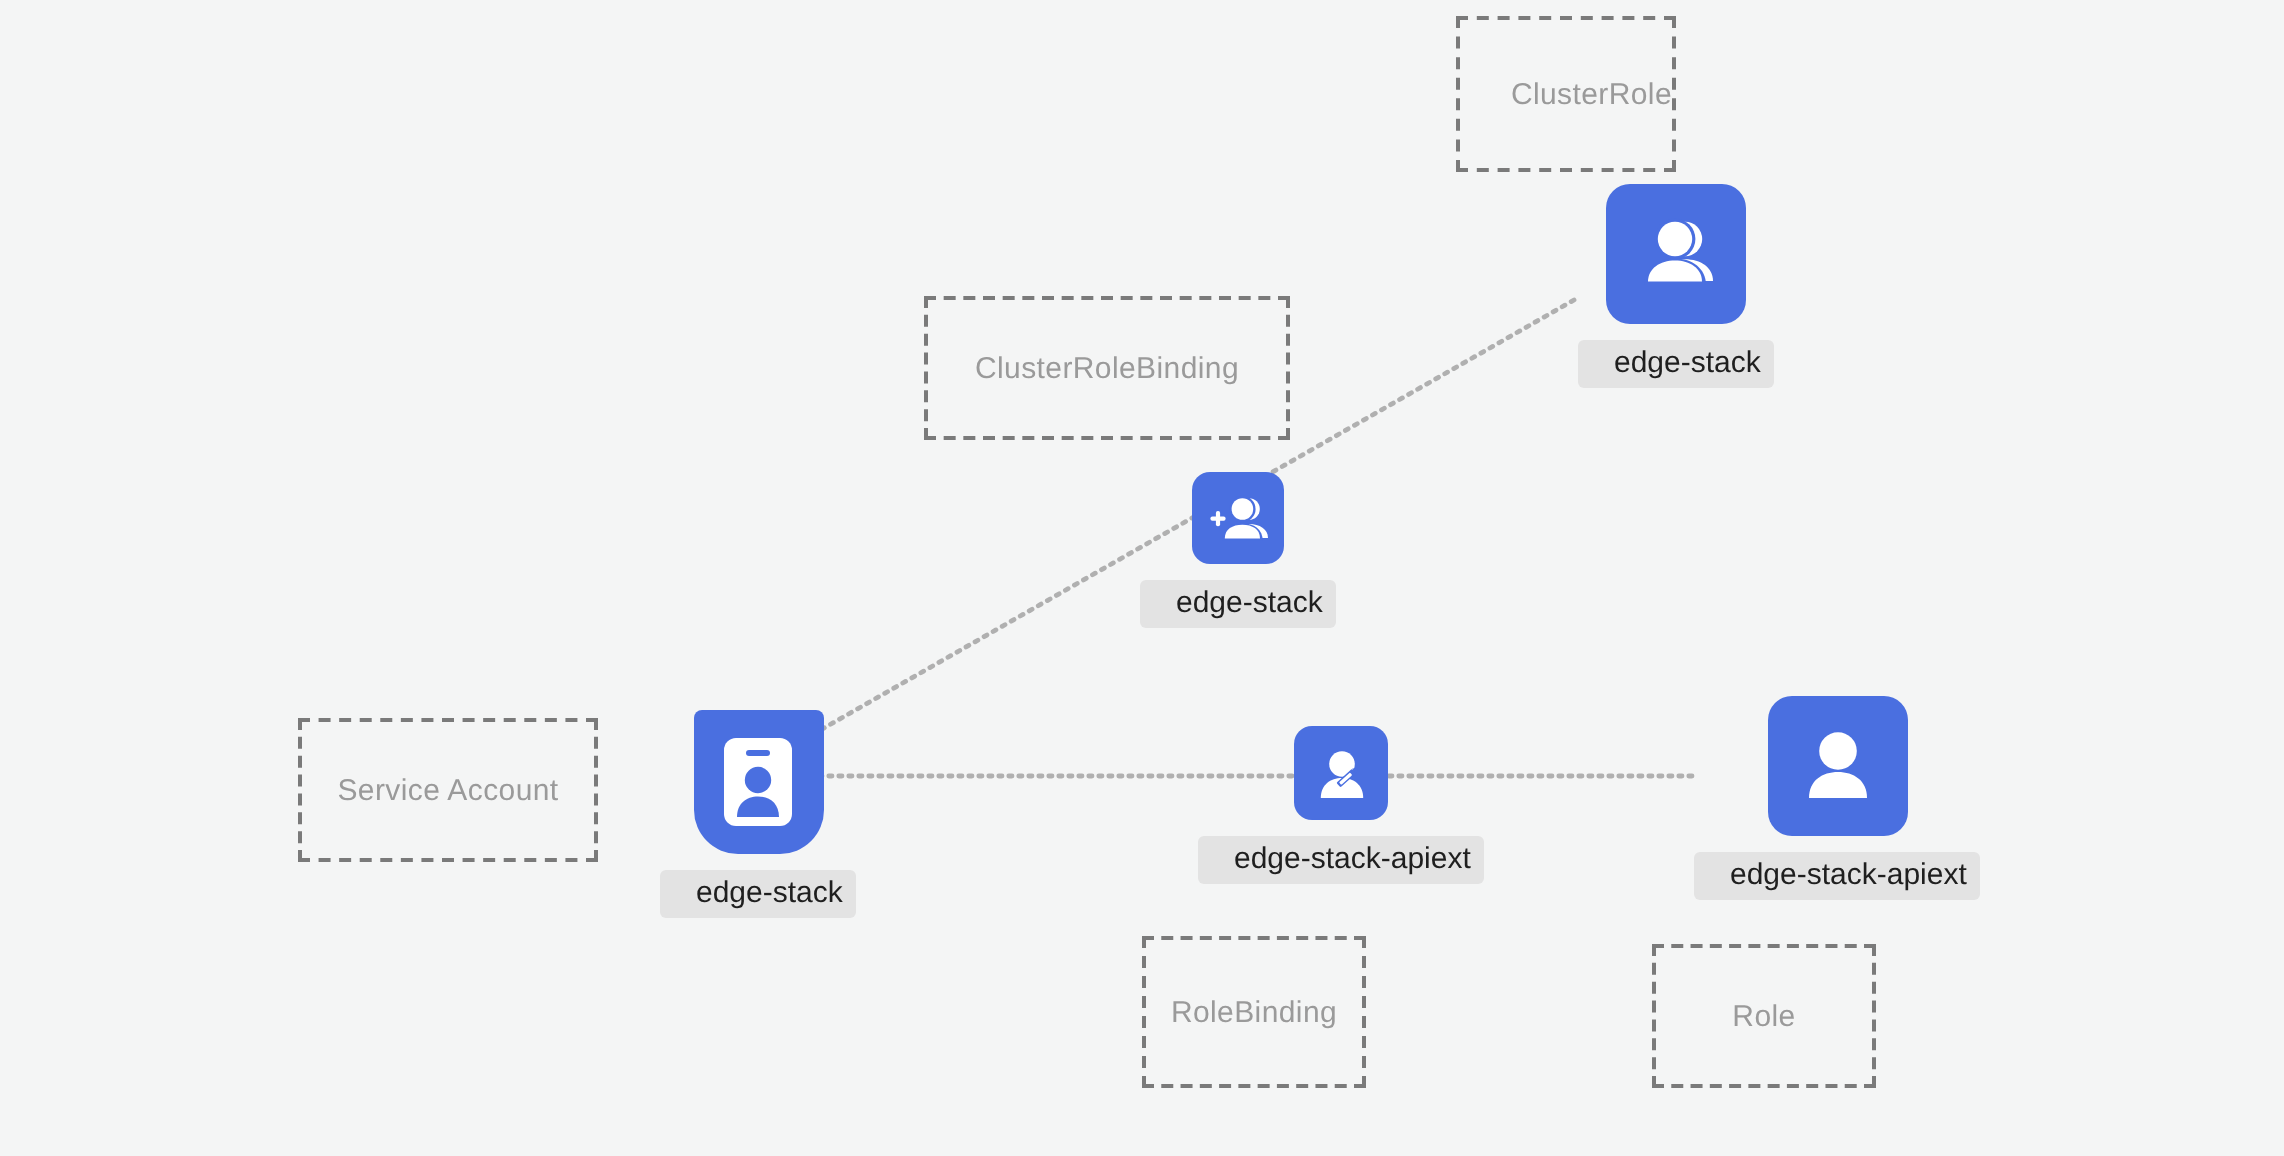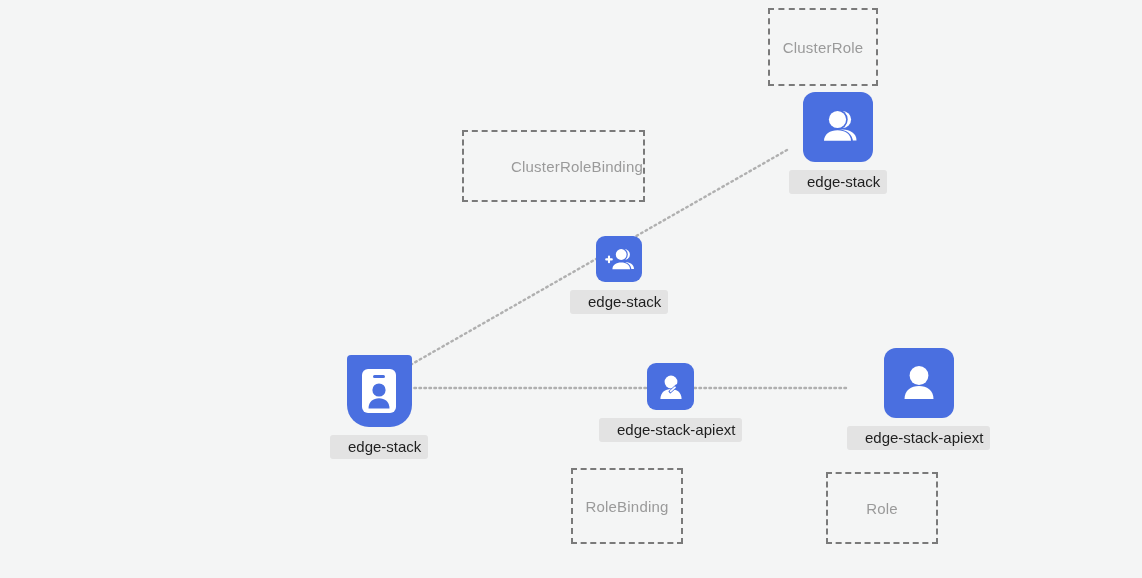--- a/index.html
+++ b/index.html
@@ -87,28 +87,31 @@
 
   <svg class="edge-layer" viewBox="0 0 1142 578" width="1142" height="578">
 
     <line x1="787" y1="150" x2="405" y2="368" stroke="#b0b0b0" stroke-width="2.4" stroke-dasharray="1.6 3.6" stroke-linecap="round"></line>
     <polygon points="0,0 17,5.5 17,-5.5" fill="#8a8a8a" transform="translate(400,371) rotate(150.3)"></polygon>
 
     <line x1="846" y1="388" x2="403" y2="388" stroke="#b0b0b0" stroke-width="2.4" stroke-dasharray="1.6 3.4" stroke-linecap="round"></line>
     <polygon points="0,0 17,5.5 17,-5.5" fill="#8a8a8a" transform="translate(398,388) rotate(180)"></polygon>
   </svg>
 
-  <div class="type-box" style="left:768px; top:8px; width:110px; height:78px;">
+  <div class="type-box" style="left:728px; top:8px; width:110px; height:78px;justify-content:flex-end;">
     <span class="type-label">ClusterRole</span>
   </div>
 
-  <div class="type-box" style="left:462px; top:130px; width:183px; height:72px;justify-content:flex-end;">
+  <div class="type-box" style="left:462px; top:148px; width:183px; height:72px;">
     <span class="type-label">ClusterRoleBinding</span>
   </div>
 
+  <div class="type-box" style="left:149px; top:359px; width:150px; height:72px;">
+    <span class="type-label">Service Account</span>
+  </div>
 
   <div class="type-box" style="left:571px; top:468px; width:112px; height:76px;">
     <span class="type-label">RoleBinding</span>
   </div>
 
   <div class="type-box" style="left:826px; top:472px; width:112px; height:72px;">
     <span class="type-label">Role</span>
   </div>
 
   <div class="node" style="left:789px; top:92px;">

